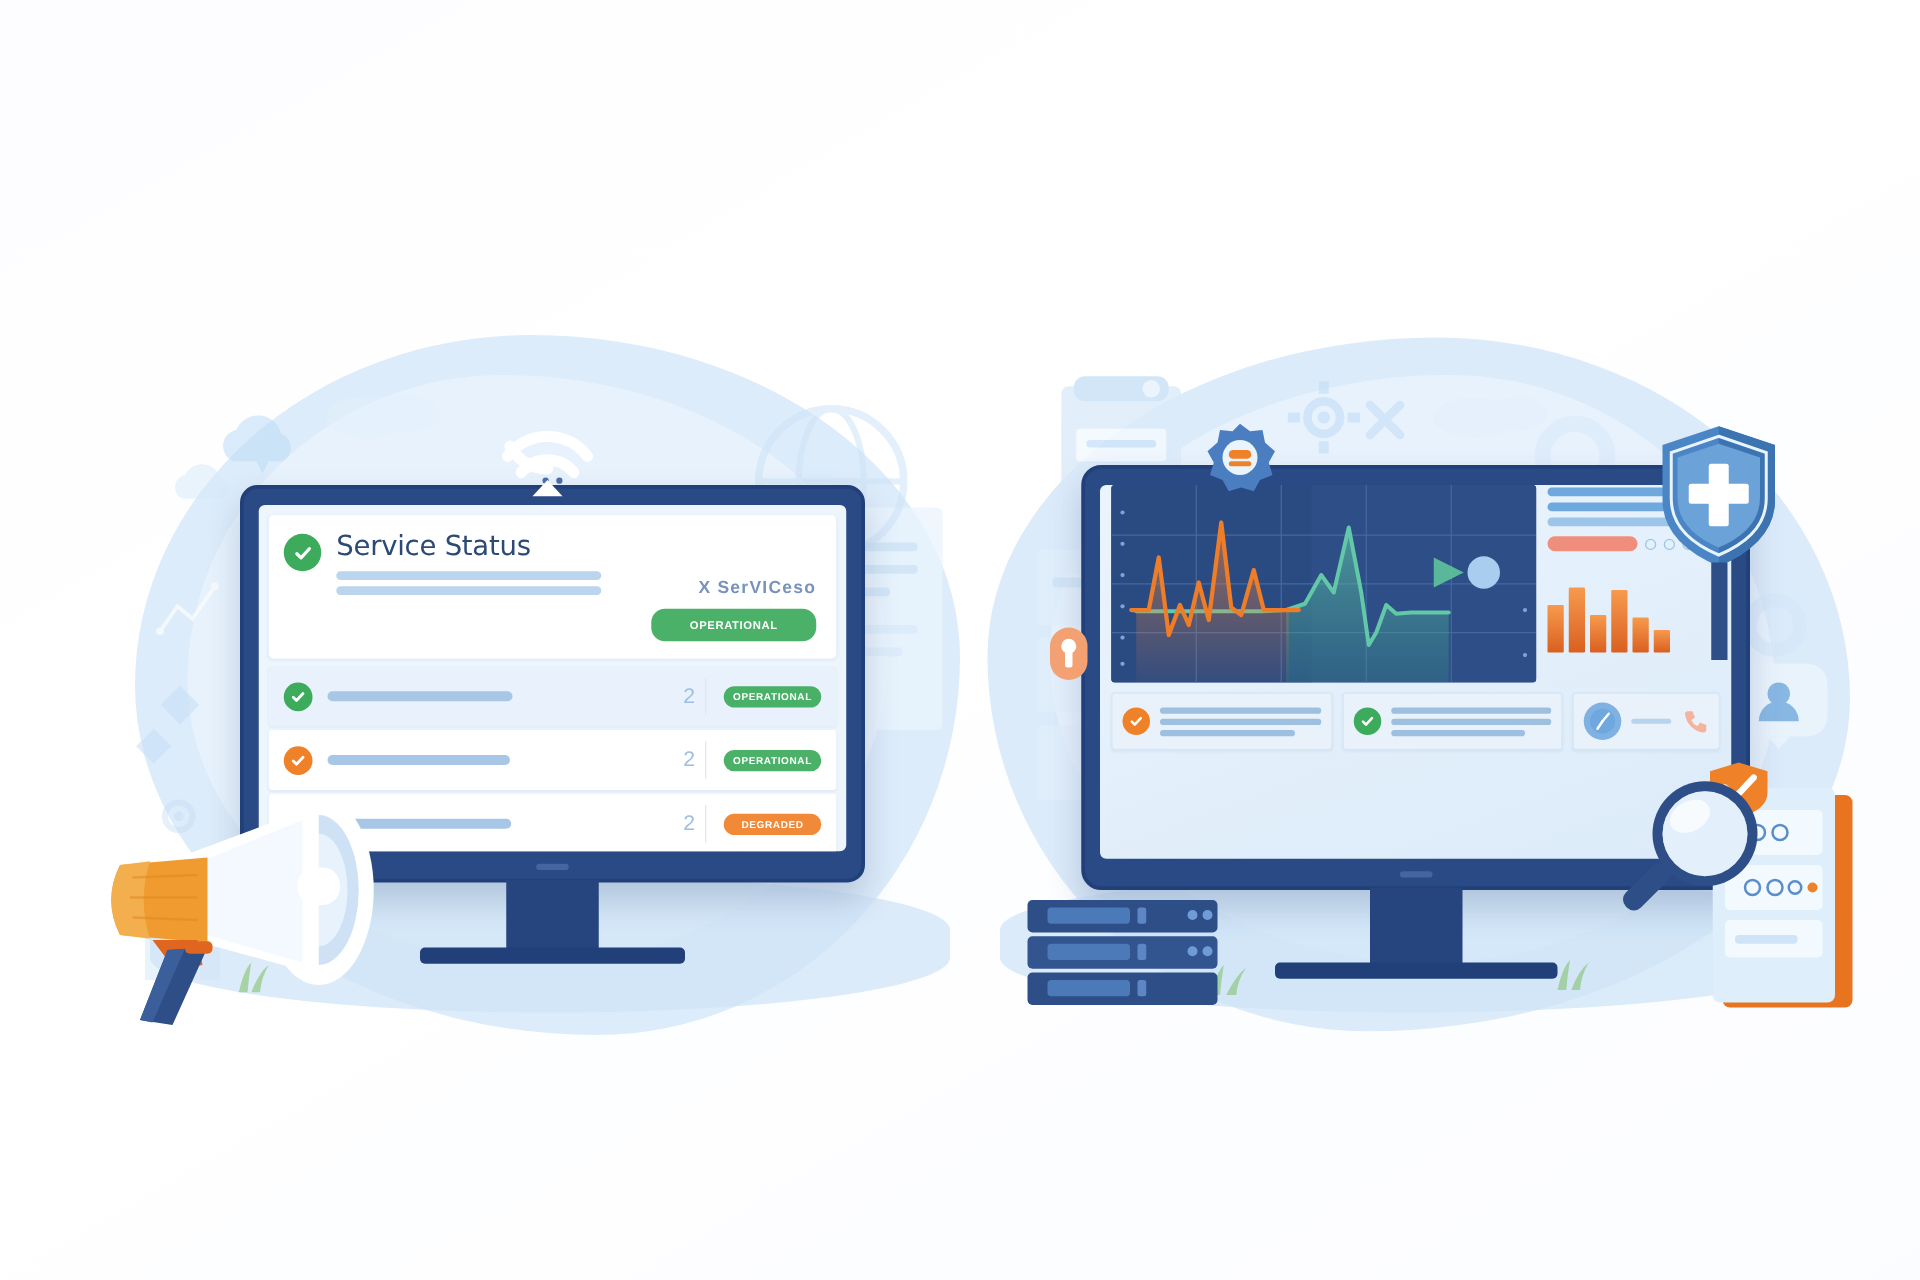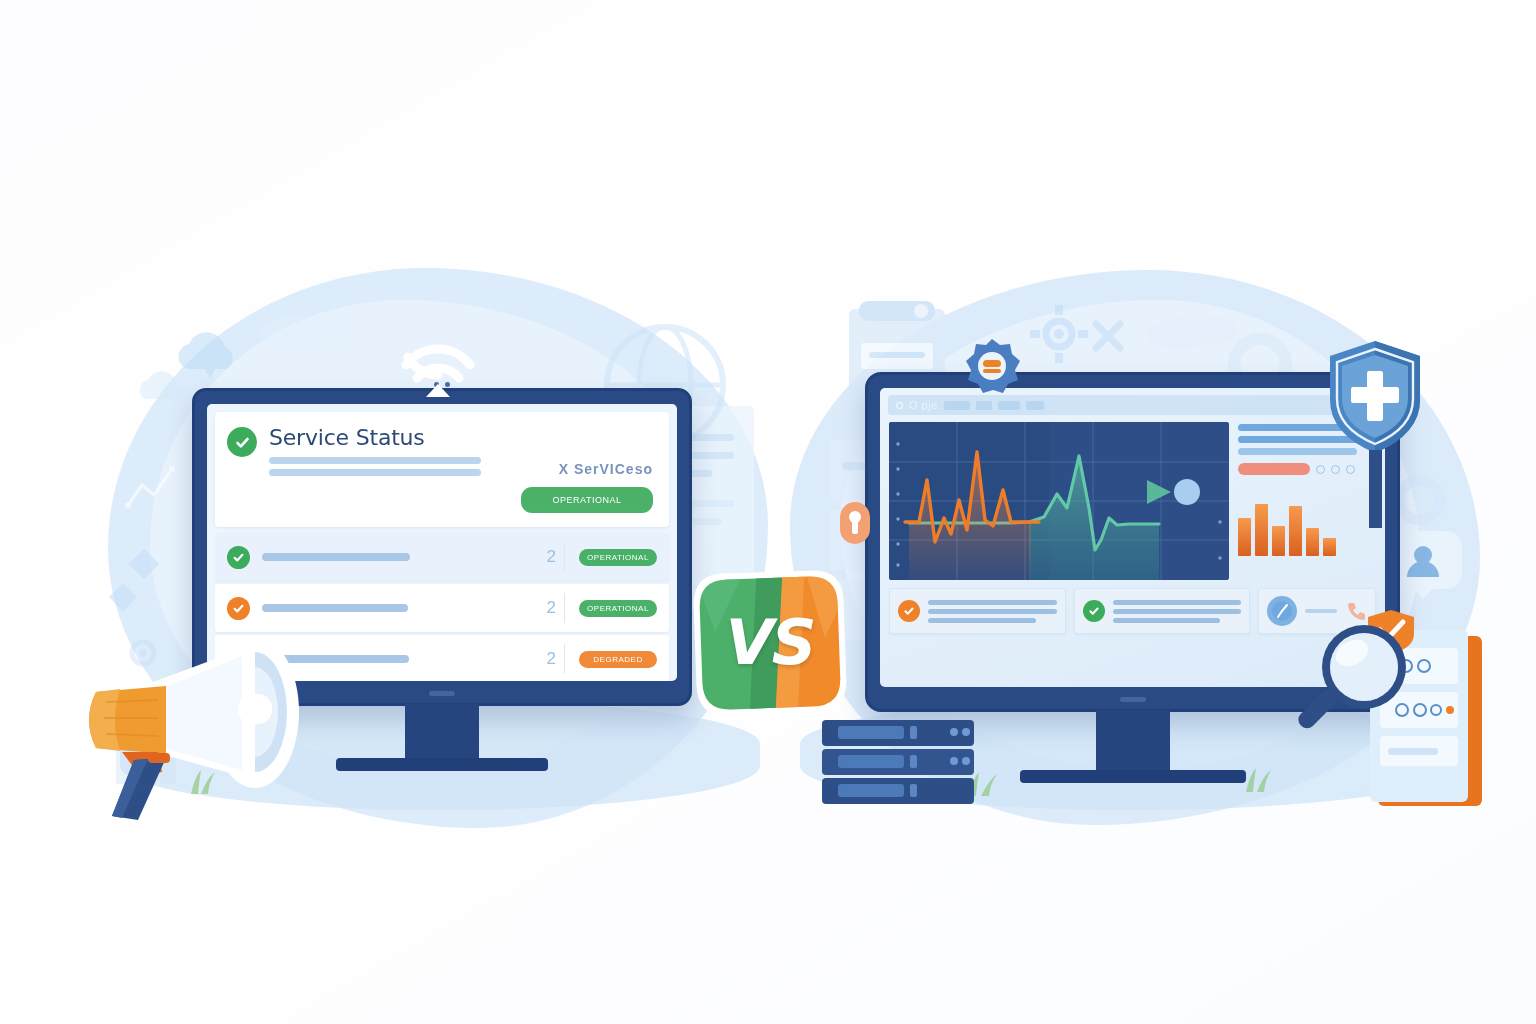--- a/index.html
+++ b/index.html
@@ -134,21 +134,21 @@
   .sp-brand {
     margin-left:auto; text-align:right; padding-right:2px;margin-top:36px;
   }
   .sp-brand-txt {
     font-size: 14px; color:#4a6ea6; letter-spacing: 1px; font-weight:600;
     opacity:.75; white-space:nowrap;
   }
   .pill {
     border-radius: 11px; color:#fff; font-size:8px; letter-spacing:.5px;
     display:flex; align-items:center; justify-content:center;
-    text-transform: uppercase; opacity:.92;
+    text-transform: uppercase; opacity:.92;font-weight:bold;
   }
   .pill.green { background:#3cab5c; }
   .pill.orange { background:#ef8128; }
   .pill.amber { background:#f5a53c; }
   .pill.amber i { display:block;height:6px;width:78%;background:#ffd08a;border-radius:4px;}
 
   .sp-row {
     display:flex; align-items:center;
     margin: 0 8px 3px 8px;
     padding: 9px 12px;
@@ -441,28 +441,20 @@
       </div>
     </div>
     <div class="stand-neck" style="top:316px;"></div>
     <div class="stand-base" style="top:370px;"></div>
   </div>
 
   <div class="monitor" style="left:865px;top:372px;width:535px;">
     <div class="bezel" style="width:535px;height:340px;border-radius:16px;">
       <div class="screen" style="width:100%;height:100%;background:linear-gradient(160deg,#eaf4fd,#dcebf9);">
 
-        <div class="md-topbar">
-          <div class="dot"></div>
-          <div class="lbl">O pje</div>
-          <div class="seg" style="width:26px;"></div>
-          <div class="seg" style="width:16px;"></div>
-          <div class="seg" style="width:22px;"></div>
-          <div class="seg" style="width:18px;"></div>
-        </div>
 
         <div class="md-body">
 
           <div class="md-chart" style="width:340px;height:158px;">
             <svg width="340" height="158" viewBox="0 0 340 158">
               <defs>
                 <linearGradient id="og" x1="0" y1="0" x2="0" y2="1">
                   <stop offset="0%" stop-color="#f0823a" stop-opacity=".55"></stop>
                   <stop offset="100%" stop-color="#f0823a" stop-opacity=".05"></stop>
                 </linearGradient>
@@ -564,37 +556,20 @@
             </svg>
           </div>
         </div>
 
       </div>
     </div>
     <div class="stand-neck" style="top:338px;height:62px;"></div>
     <div class="stand-base" style="top:398px;width:226px;"></div>
   </div>
 
-  <div class="vs">
-    <svg width="170" height="165" viewBox="0 0 170 165">
-      <path d="M40 10 L130 10 Q160 10 160 42 L160 120 Q160 152 130 152 L40 152 Q10 152 10 120 L10 42 Q10 10 40 10 Z" fill="#ffffff" transform="rotate(-2 85 81)"></path>
-      <clipPath id="shieldclip">
-        <path d="M44 16 L126 16 Q154 16 154 44 L154 118 Q154 146 126 146 L44 146 Q16 146 16 118 L16 44 Q16 16 44 16 Z" transform="rotate(-2 85 81)"></path>
-      </clipPath>
-      <g clip-path="url(#shieldclip)">
-        <rect x="0" y="0" width="90" height="165" fill="#4cb06a"></rect>
-        <rect x="90" y="0" width="90" height="165" fill="#f08a2b"></rect>
-        <polygon points="72,0 98,0 90,165 64,165" fill="#3f9c5d"></polygon>
-        <polygon points="98,0 120,0 112,165 90,165" fill="#f59b3f"></polygon>
-        <polygon points="10,14 60,8 30,70" fill="#66c184" opacity=".45"></polygon>
-        <polygon points="120,8 168,16 140,76" fill="#f7a955" opacity=".5"></polygon>
-      </g>
-    </svg>
-    <div class="vs-text">VS</div>
-  </div>
 
   <div class="mega">
     <svg width="280" height="200" viewBox="0 0 280 200">
 
       <ellipse cx="193" cy="82" rx="44" ry="76" fill="#ffffff"></ellipse>
       <ellipse cx="193" cy="82" rx="32" ry="60" fill="#cfe2f5"></ellipse>
       <ellipse cx="193" cy="82" rx="23" ry="45" fill="#e8f2fc"></ellipse>
       <path d="M70 60 L193 14 L193 150 L70 116 Z" fill="#ffffff"></path>
       <path d="M82 66 L180 26 L180 140 L82 112 Z" fill="#f3f9ff"></path>
 

